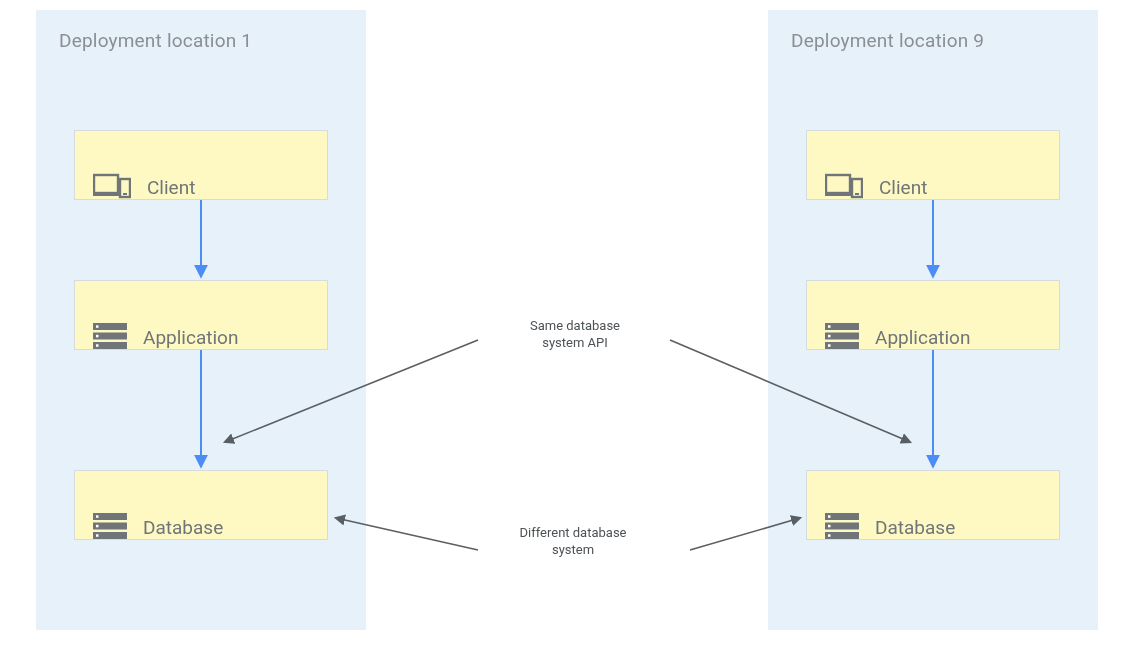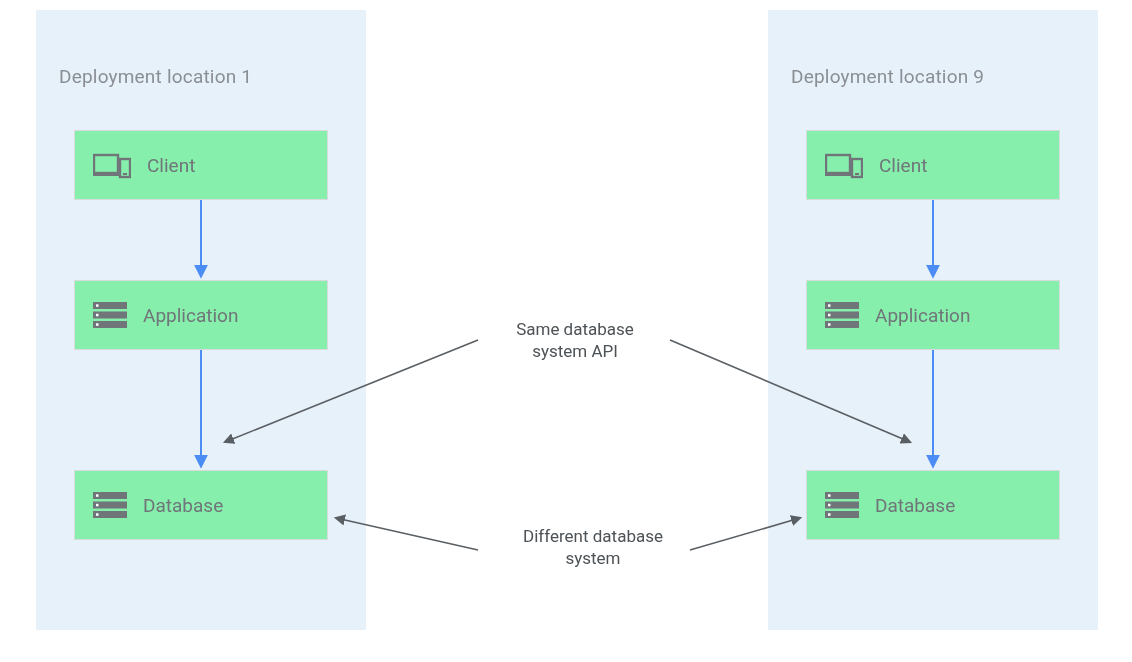--- a/index.html
+++ b/index.html
@@ -15,46 +15,45 @@
     position: absolute;
     background: #e7f1fa;
     border: 1px solid #e7f1fa;
     box-sizing: border-box;
     padding: 18px 22px;
   }
   .region-title {
     color: #8a8f94;
     font-size: 19px;
     letter-spacing: 0.2px;
-    margin-top: 36px;
   }
   .node {
     position: absolute;
-    background: #86efac;
+    background: #fef9c3;
     border: 1px solid #d7dbde;
     box-sizing: border-box;
     display: flex;
-    align-items: center;
+    align-items: flex-end;
     padding-left: 18px;
     gap: 16px;
   }
   .node-label {
     color: #707579;
     font-size: 19px;
   }
   .icon {
     color: #707579;
     display: inline-flex;
     align-items: center;
     justify-content: center;
   }
   .annotation {
     position: absolute;
     color: #4d5256;
-    font-size: 17px;
+    font-size: 13px;
     text-align: center;
     line-height: 1.3;
   }
   svg.overlay {
     position: absolute;
     left: 0; top: 0;
     width: 1132px;
     height: 662px;
     pointer-events: none;
   }
@@ -145,21 +144,21 @@
       <rect x="3" y="2.3" width="2.5" height="2.5" fill="#ffffff"></rect>
       <rect x="3" y="11.8" width="2.5" height="2.5" fill="#ffffff"></rect>
       <rect x="3" y="21.3" width="2.5" height="2.5" fill="#ffffff"></rect>
     </svg>
   </span>
   <span class="node-label">Database</span>
 </div>
 
 <div class="annotation" style="left:480px; top:318px; width:190px; white-space:pre-line;">Same database
 system API</div>
-<div class="annotation" style="left:488px; top:525px; width:210px; white-space:pre-line;">Different database
+<div class="annotation" style="left:468px; top:525px; width:210px; white-space:pre-line;">Different database
 system</div>
 
 <svg class="overlay">
   <defs>
     <marker id="arrow-blue" viewBox="0 0 10 10" refX="8" refY="5" markerWidth="7" markerHeight="7" orient="auto-start-reverse">
       <path d="M 0 0 L 10 5 L 0 10 z" fill="#4b8cf5"></path>
     </marker>
     <marker id="arrow-dark" viewBox="0 0 10 10" refX="8" refY="5" markerWidth="7" markerHeight="7" orient="auto-start-reverse">
       <path d="M 0 0 L 10 5 L 0 10 z" fill="#5a5f63"></path>
     </marker>

